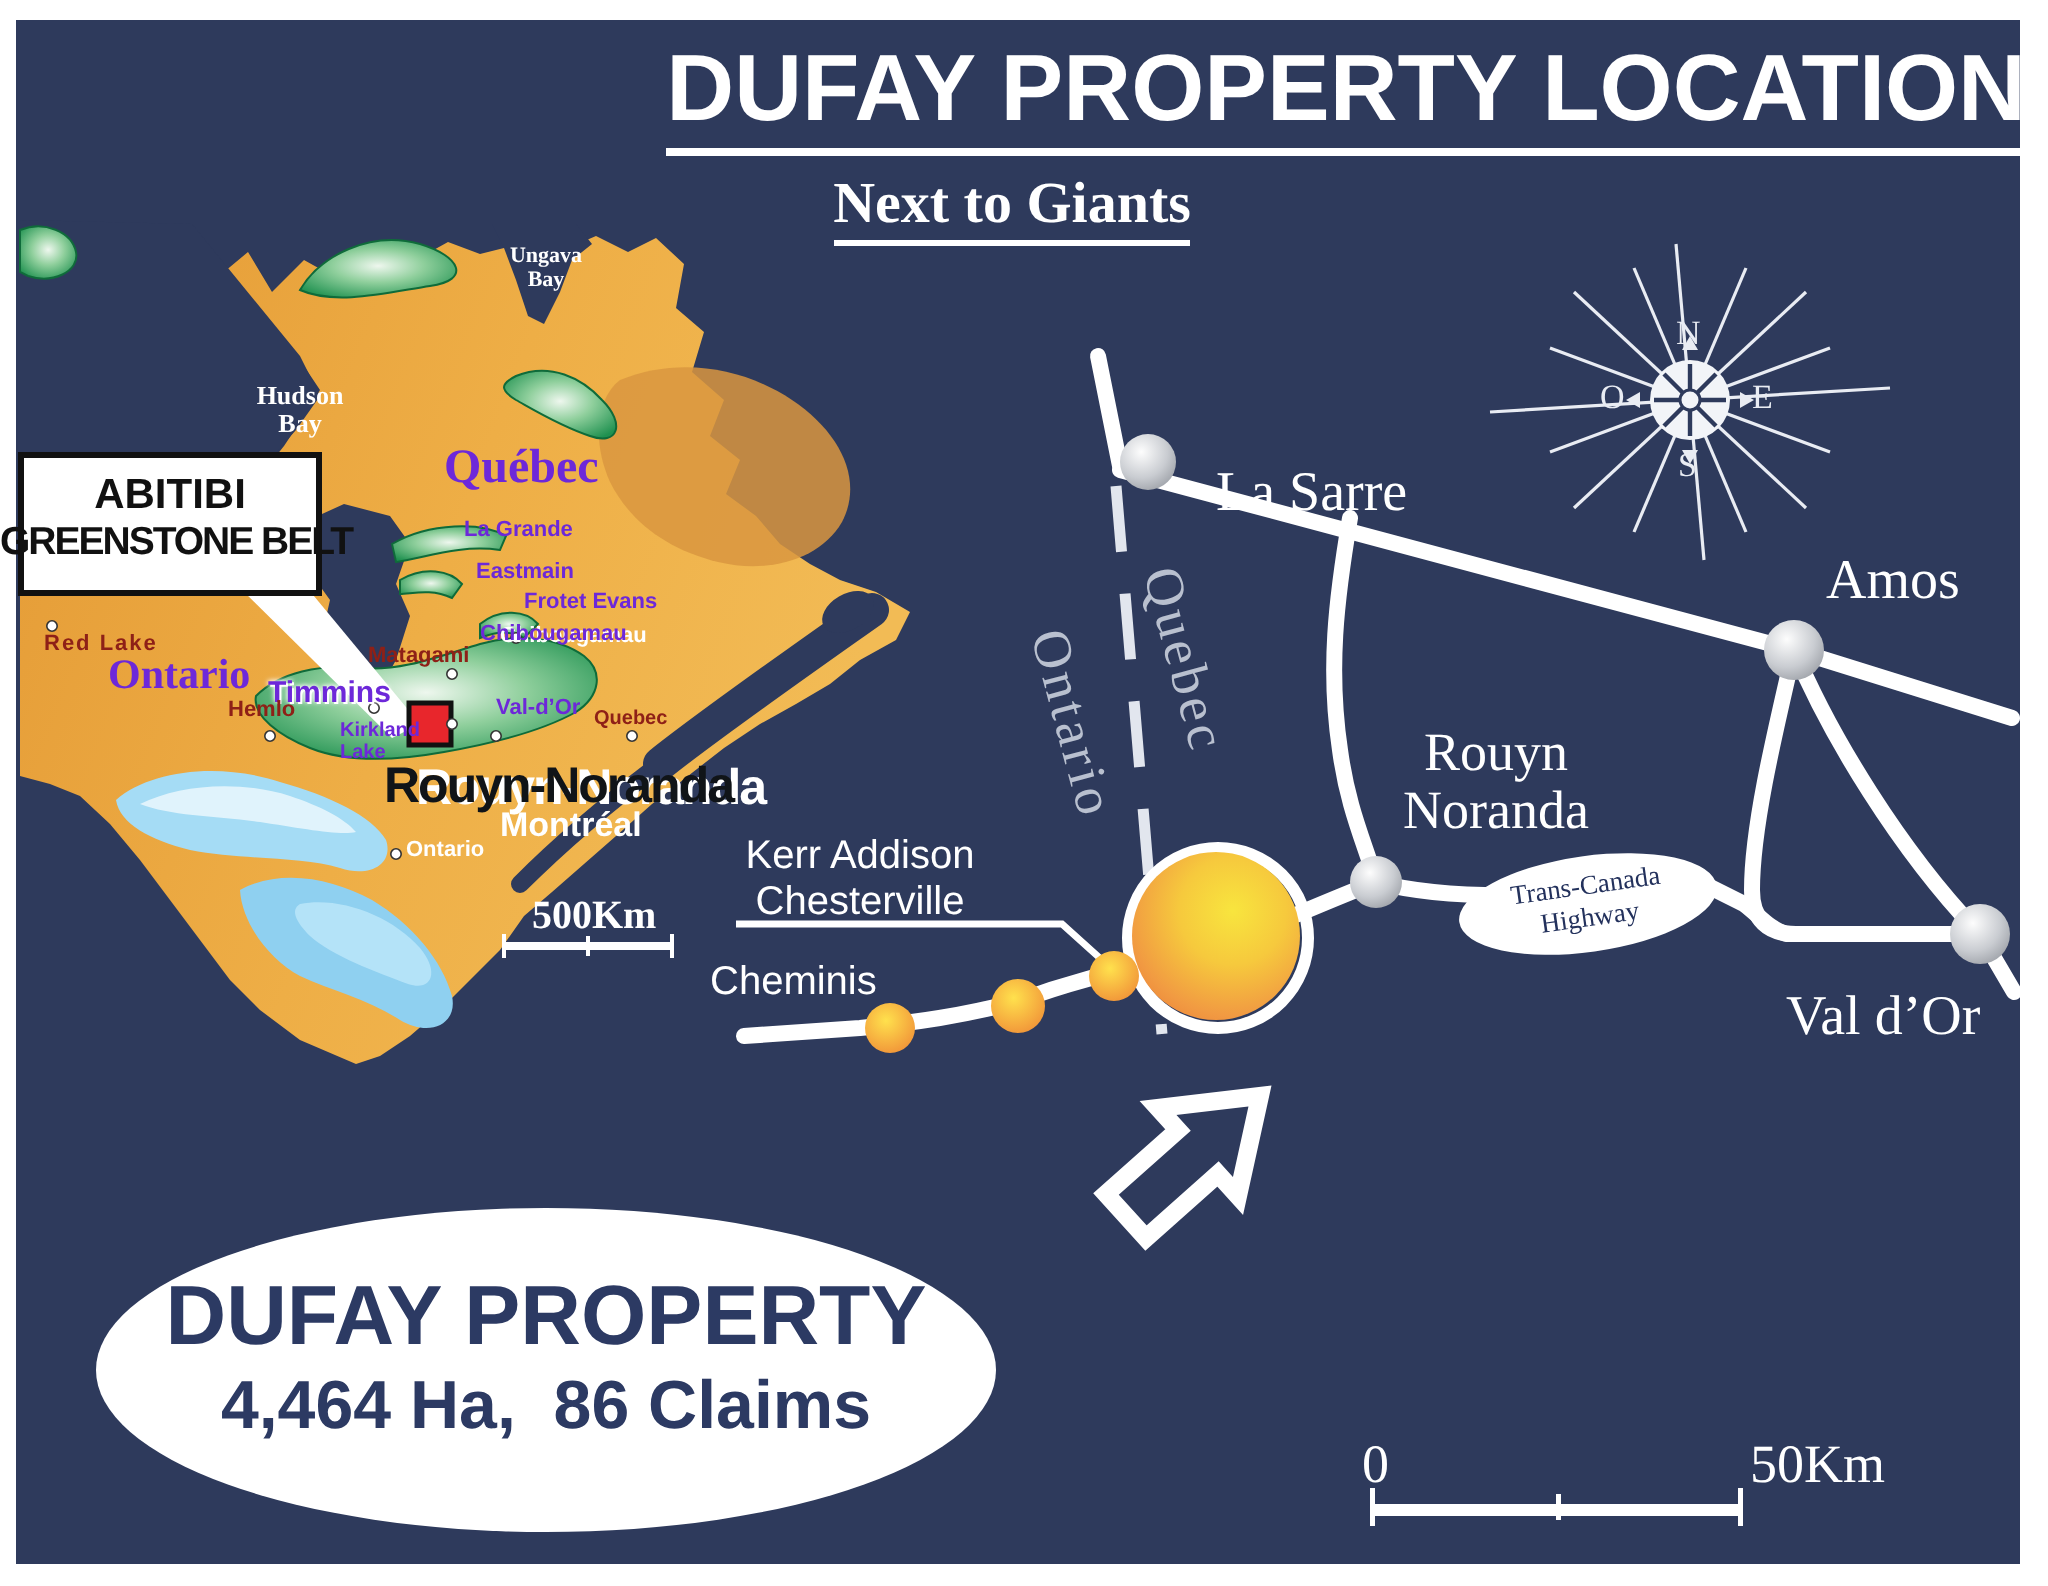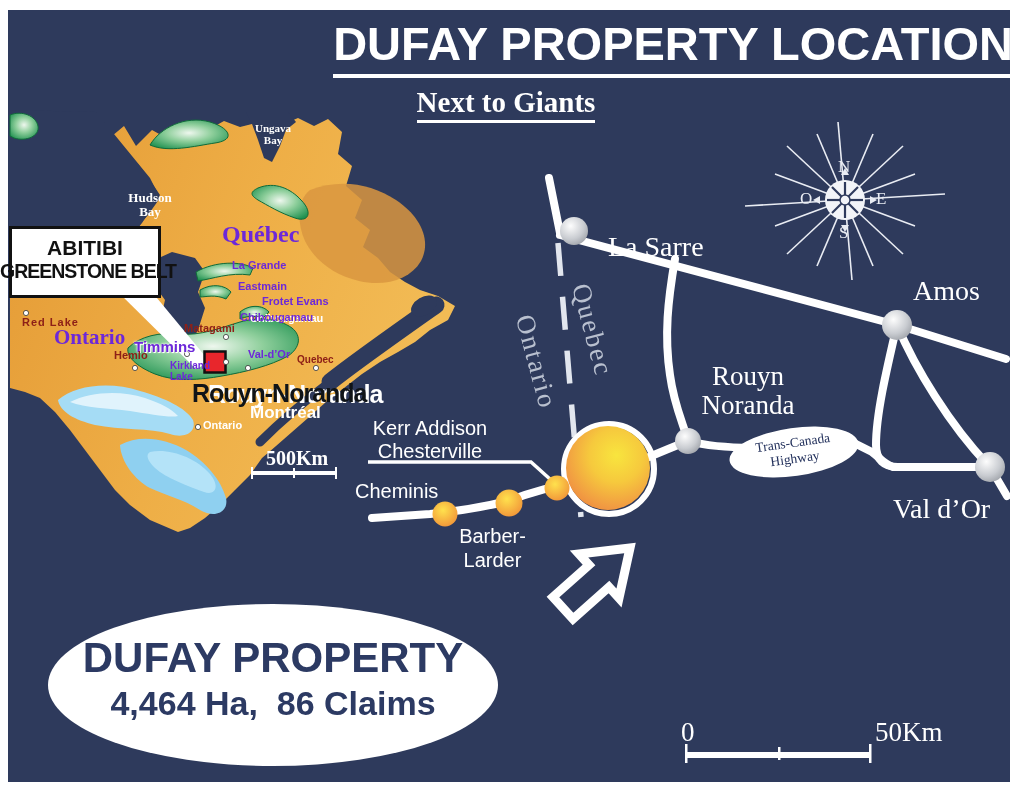--- a/index.html
+++ b/index.html
@@ -256,22 +256,20 @@
   <div class="lbl serif white" style="left:608px;top:204px;font-size:28px;margin-top:28px;">La Sarre</div>
   <div class="lbl serif white" style="left:913px;top:276px;font-size:28px;">Amos</div>
   <div class="lbl serif white" style="left:688px;top:362px;width:120px;text-align:center;font-size:27px;">Rouyn
 Noranda</div>
   <div class="lbl serif white" style="left:893px;top:494px;font-size:28px;">Val d’Or</div>
   <div class="lbl rot" style="left:536px;top:362px;">Ontario</div>
   <div class="lbl rot" style="left:592px;top:330px;">Quebec</div>
   <div class="lbl sans white" style="left:360px;top:417px;width:140px;text-align:center;font-size:20px;line-height:1.15;">Kerr Addison
 Chesterville</div>
   <div class="lbl sans white" style="left:355px;top:481px;font-size:20px;">Cheminis</div>
-  <div class="lbl sans white" style="left:440px;top:524px;width:105px;text-align:center;font-size:20px;line-height:1.2;">Barber-
-Larder</div>
 
   <div class="lbl serif" style="left:838px;top:158px;font-size:17px;color:#e9ecf3;">N</div>
   <div class="lbl serif" style="left:839px;top:224px;font-size:17px;color:#e9ecf3;">S</div>
   <div class="lbl serif" style="left:876px;top:190px;font-size:17px;color:#e9ecf3;">E</div>
   <div class="lbl serif" style="left:800px;top:190px;font-size:17px;color:#e9ecf3;">O</div>
 
   <div class="ov tc-ellipse">
     <div>Trans-Canada
 Highway</div>
   </div>

